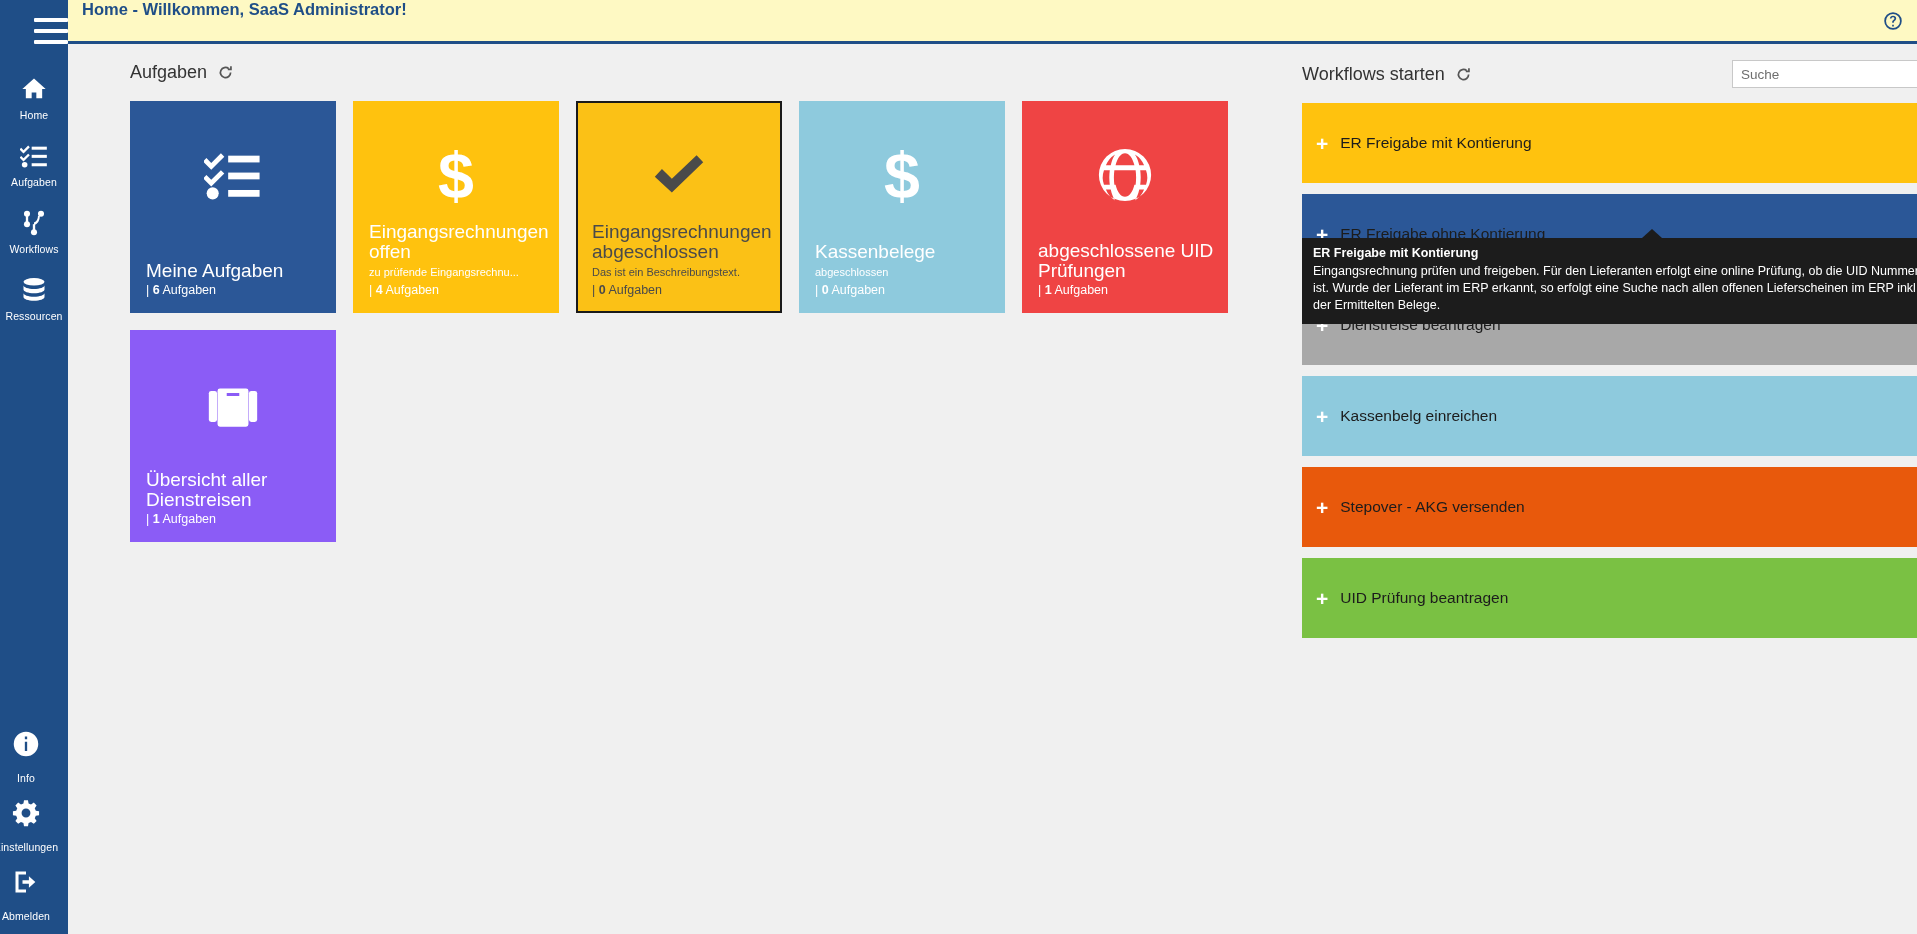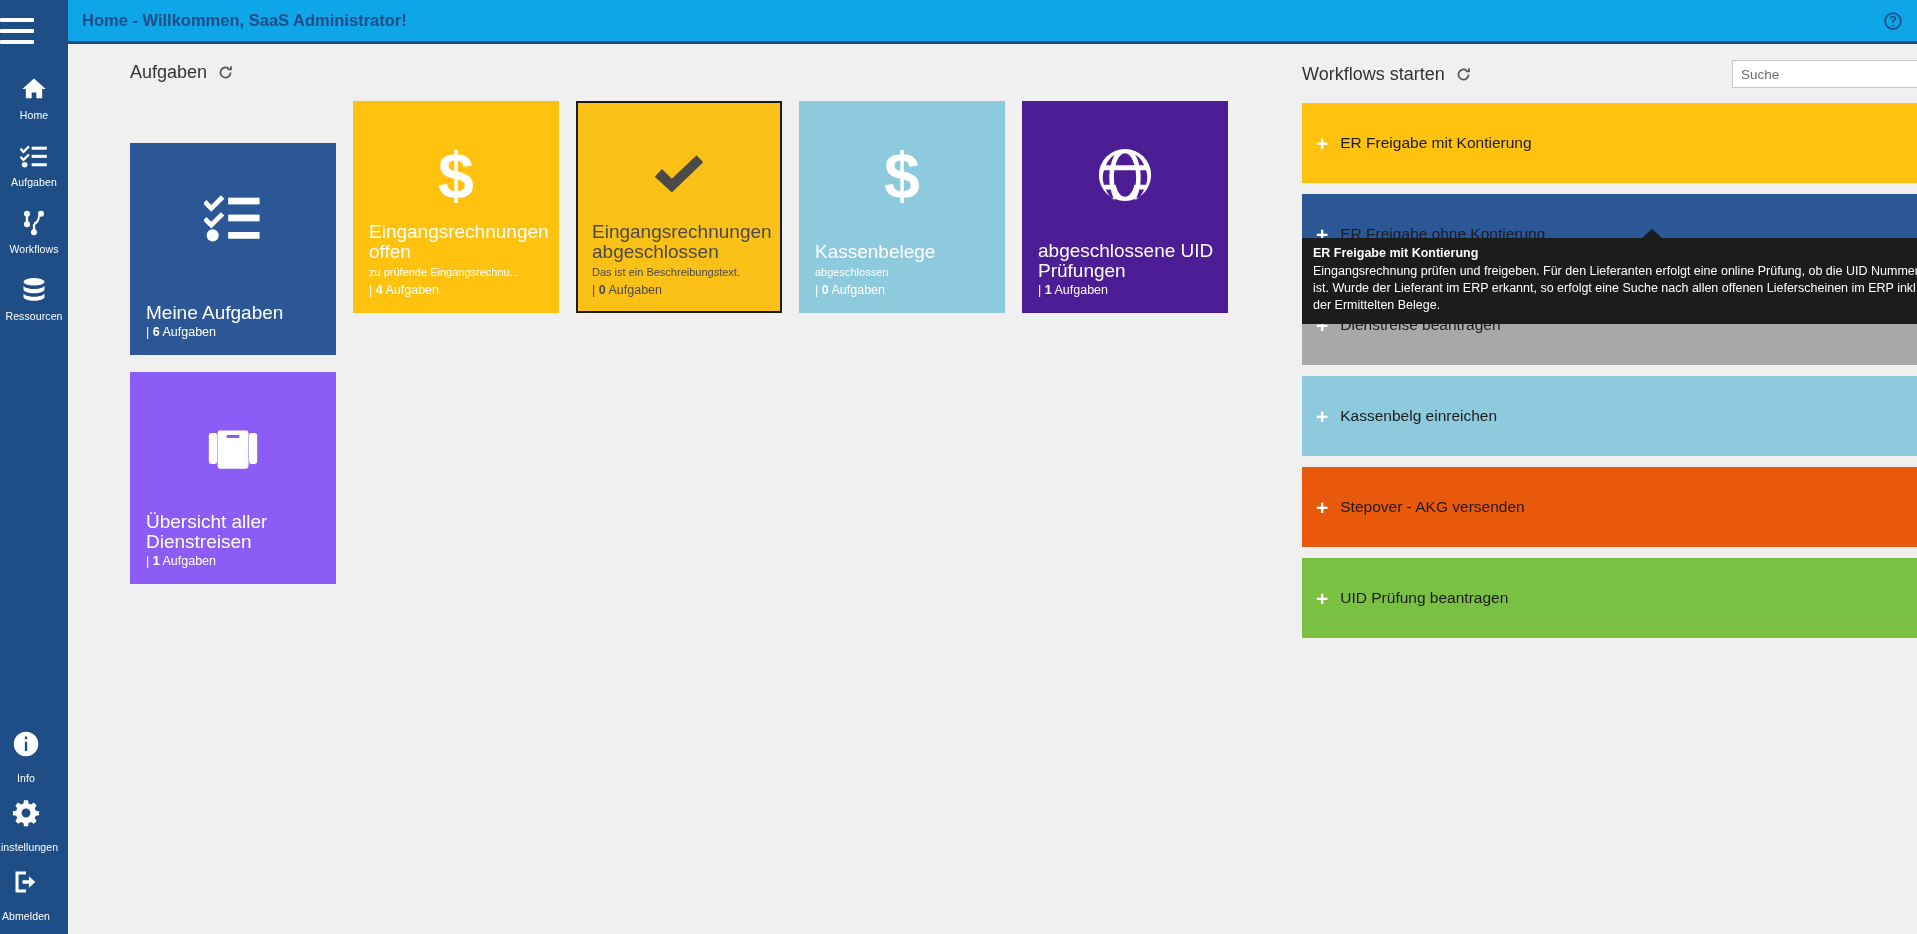--- a/index.html
+++ b/index.html
@@ -8,21 +8,21 @@
     font-family: "Liberation Sans", sans-serif;
     background: #f0f0f0;
     overflow: hidden;
   }
   #app { position: relative; width: 1917px; height: 934px; display: flex; }
 
   
   .sidebar {
     width: 68px; height: 934px;
     background: #1f4e87;
-    display: flex; flex-direction: column; align-items: flex-start;
+    display: flex; flex-direction: column; align-items: flex-end;
     flex: 0 0 68px;
     position: relative;
   }
   .hamburger { margin-top: 18px; width: 34px; height: 26px;
     display: flex; flex-direction: column; justify-content: space-between;
     cursor: pointer; }
   .hamburger span { display:block; height: 4px; background: #fff; border-radius: 1px; }
 
   .navitem {
     width: 68px; padding: 14px 0 6px 0;
@@ -33,23 +33,23 @@
   .navitem .glyph svg { width: 28px; height: 28px; fill: #ffffff; }
   .navitem .lbl { font-size: 10.5px; margin-top: 5px; letter-spacing: .1px; white-space: nowrap; }
   .nav-top { margin-top: 16px; width: 100%; }
   .nav-bottom { position: absolute; bottom: 8px; width: 100%; }
   .nav-bottom .navitem { padding: 10px 16px 4px 0; gap: 8px; }
 
   
   .main { flex: 1 1 auto; position: relative; background: #f0f0f0; height: 934px; }
 
   .header {
-    height: 44px; background: #0ea5e9;
+    height: 44px; background: #fef9c3;
     border-bottom: 3px solid #1f4e87;
-    display: flex; align-items: center;
+    display: flex; 
     padding: 0 14px 0 14px; position: relative;
   }
   .header-title { color: #1f4e87; font-size: 16.5px; font-weight: bold; }
   .help-icon { position: absolute; right: 14px; top: 50%; transform: translateY(-50%);
     width: 20px; height: 20px; cursor: pointer; }
   .help-icon svg { width: 20px; height: 20px; fill: #1f4e87; }
 
   .content { position: relative; height: 887px; }
 
   
@@ -223,21 +223,21 @@
         <div class="sec-head">
           <span class="sec-title">Aufgaben</span>
           <span class="refresh">
             <svg viewBox="0 0 20 20">
               <path d="M16 10 a6 6 0 1 1 -2.2 -4.6"></path>
               <path d="M16.4 2.6 L16.4 6.4 L12.7 6.4" fill="none"></path>
             </svg>
           </span>
         </div>
         <div class="tiles">
-            <div class="tile" style="background: rgb(43, 87, 151); margin-top: 42px;">
+            <div class="tile" style="background: rgb(43, 87, 151);">
               <div class="tile-icon">
                 <svg viewBox="0 0 24 24" width="58" height="58">
                   <path d="M1 5 l2 2 l4-4 l1.4 1.4 l-5.4 5.4 l-3.4-3.4 Z"></path>
                   <rect x="10" y="4" width="13" height="2.8"></rect>
                   <path d="M1 12 l2 2 l4-4 l1.4 1.4 l-5.4 5.4 l-3.4-3.4 Z"></path>
                   <rect x="10" y="11" width="13" height="2.8"></rect>
                   <circle cx="3.6" cy="19.6" r="2.5"></circle>
                   <rect x="10" y="18.2" width="13" height="2.8"></rect>
                 </svg>
               </div>
@@ -275,21 +275,21 @@
                 <svg viewBox="0 0 24 24" width="62" height="62">
                   <text x="12" y="21" text-anchor="middle" font-size="25" font-weight="bold" font-family="Liberation Sans, sans-serif">$</text>
                 </svg>
               </div>
               <div class="tile-text">
                 <div class="t-name">Kassenbelege</div>
                 <div class="t-desc">abgeschlossen</div>
                 <div class="t-count">| <b>0</b> <span>Aufgaben</span></div>
               </div>
             </div>
-            <div class="tile" style="background: #4c1d95;">
+            <div class="tile" style="background: #ef4444;">
               <div class="tile-icon">
                 <svg viewBox="0 0 24 24" width="58" height="58">
                   <path d="M12 1.2 A10.8 10.8 0 1 0 12 22.8 A10.8 10.8 0 1 0 12 1.2 Z M12 3 c1.7 0 3.2 2 3.9 5 H8.1 c.7 -3 2.2 -5 3.9 -5 Z M7.6 10 h8.8 c.1 .9 .2 1.9 .2 3 s-.1 2.1 -.2 3 H7.6 c-.1 -.9 -.2 -1.9 -.2 -3 s.1 -2.1 .2 -3 Z M12 21 c-1.7 0 -3.2 -2 -3.9 -5 h7.8 c-.7 3 -2.2 5 -3.9 5 Z M18.3 16 c.1 -.9 .2 -1.9 .2 -3 s-.1 -2.1 -.2 -3 h2.4 a9 9 0 0 1 0 6 Z M5.7 10 c-.1 .9 -.2 1.9 -.2 3 s.1 2.1 .2 3 H3.3 a9 9 0 0 1 0 -6 Z M19.9 8 h-2 c-.4 -1.8 -1 -3.4 -1.8 -4.5 A9.1 9.1 0 0 1 19.9 8 Z M7.9 3.5 c-.8 1.1 -1.4 2.7 -1.8 4.5 h-2 a9.1 9.1 0 0 1 3.8 -4.5 Z M4.1 18 h2 c.4 1.8 1 3.4 1.8 4.5 A9.1 9.1 0 0 1 4.1 18 Z M16.1 22.5 c.8 -1.1 1.4 -2.7 1.8 -4.5 h2 a9.1 9.1 0 0 1 -3.8 4.5 Z" fill-rule="evenodd"></path>
                 </svg>
               </div>
               <div class="tile-text">
                 <div class="t-name">abgeschlossene UID Prüfungen</div>
                 <div class="t-count">| <b>1</b> <span>Aufgaben</span></div>
               </div>
             </div>

